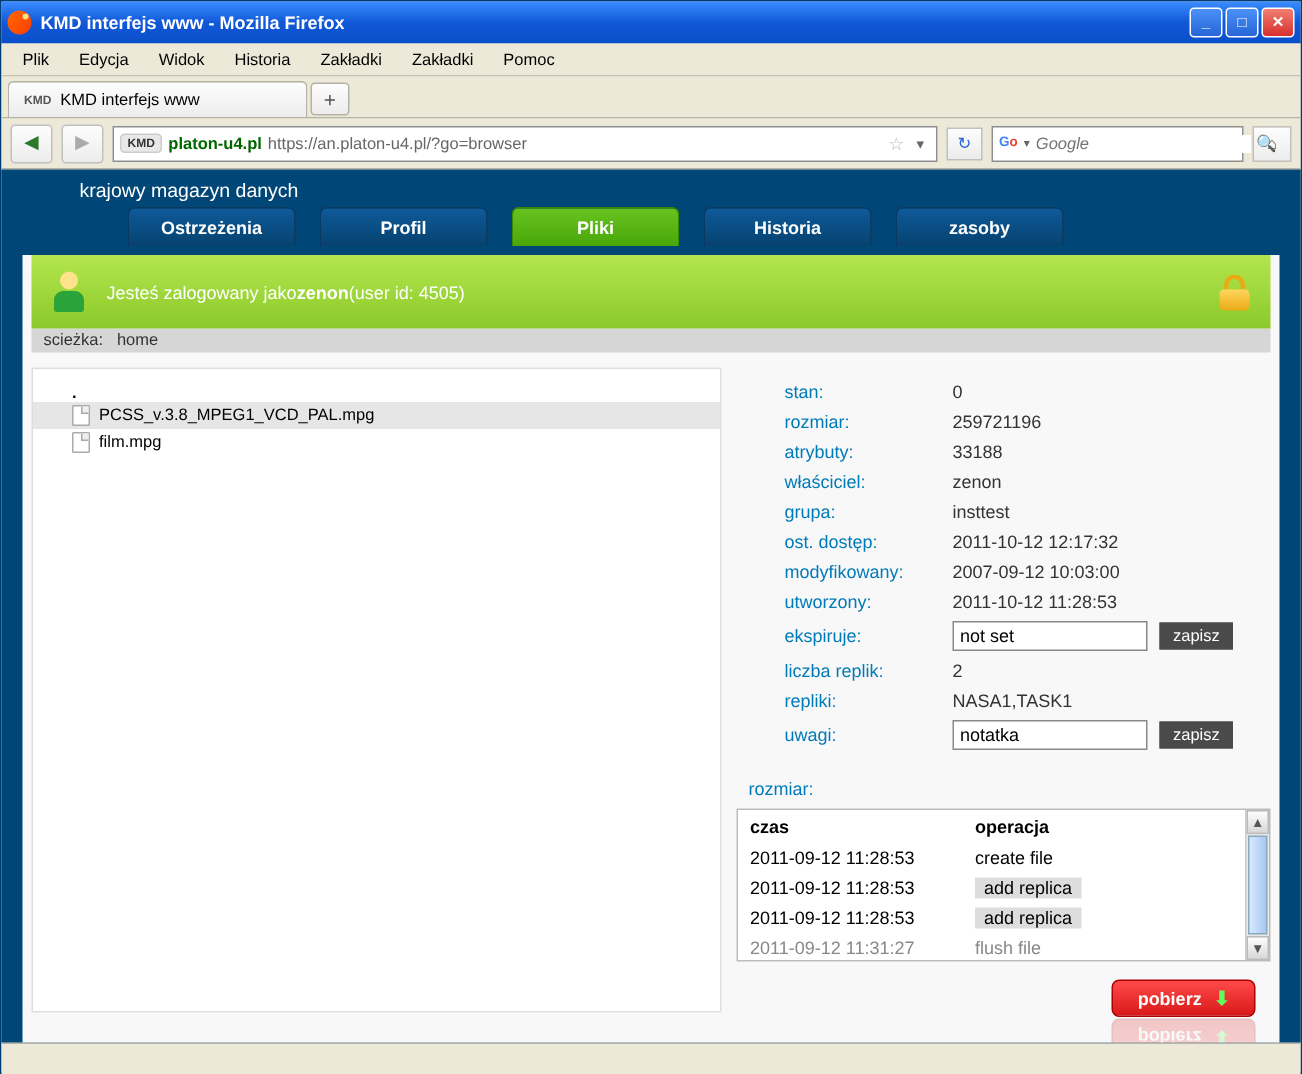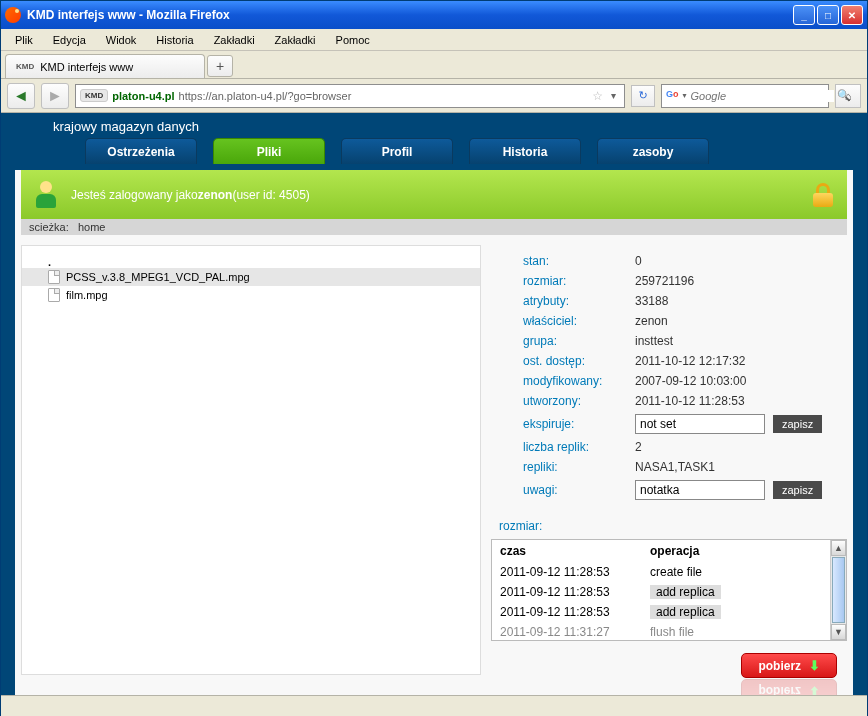--- a/index.html
+++ b/index.html
@@ -162,22 +162,22 @@
       <span class="search-go">🔍</span>
     </div>
     <div class="home-btn">⌂</div>
   </div>
 
   <div class="page">
     <div class="page-inner">
       <div class="brand">krajowy magazyn danych</div>
       <div class="tabs">
         <div class="tab">Ostrzeżenia</div>
+        <div class="tab">Profil</div>
         <div class="tab active">Pliki</div>
-        <div class="tab">Profil</div>
         <div class="tab">Historia</div>
         <div class="tab">zasoby</div>
       </div>
 
       <div class="content-band">
         <div class="content-pad">
           <div class="login-banner">
             <div class="user-avatar">
                 <div class="head"></div>
                 <div class="body"></div>

